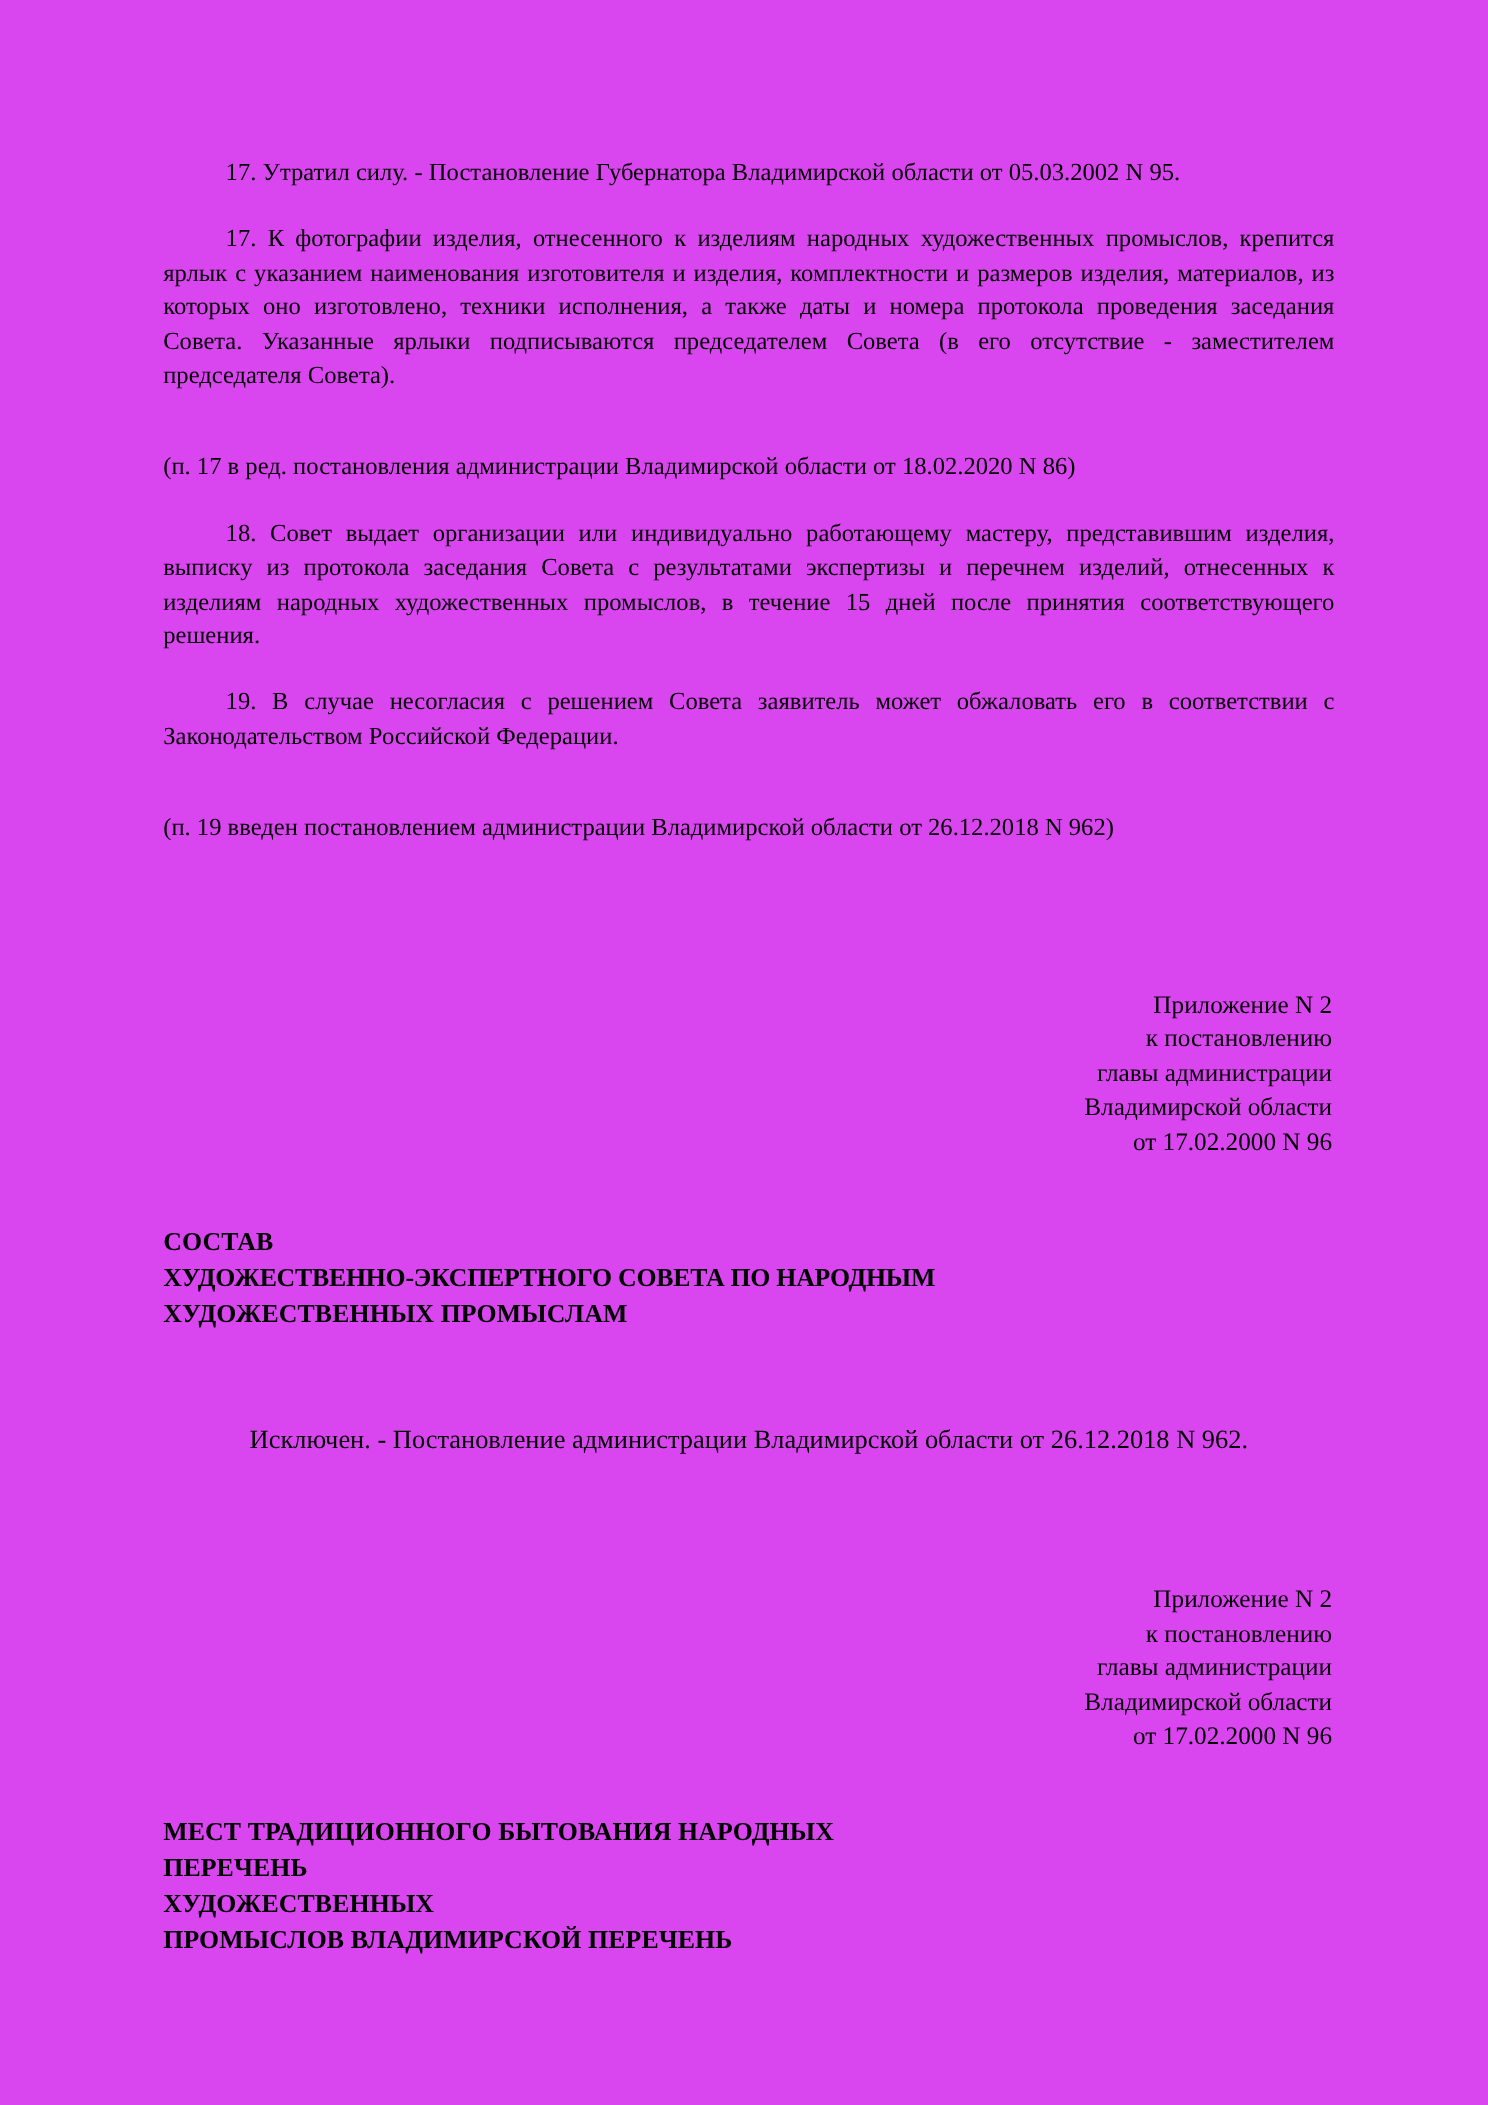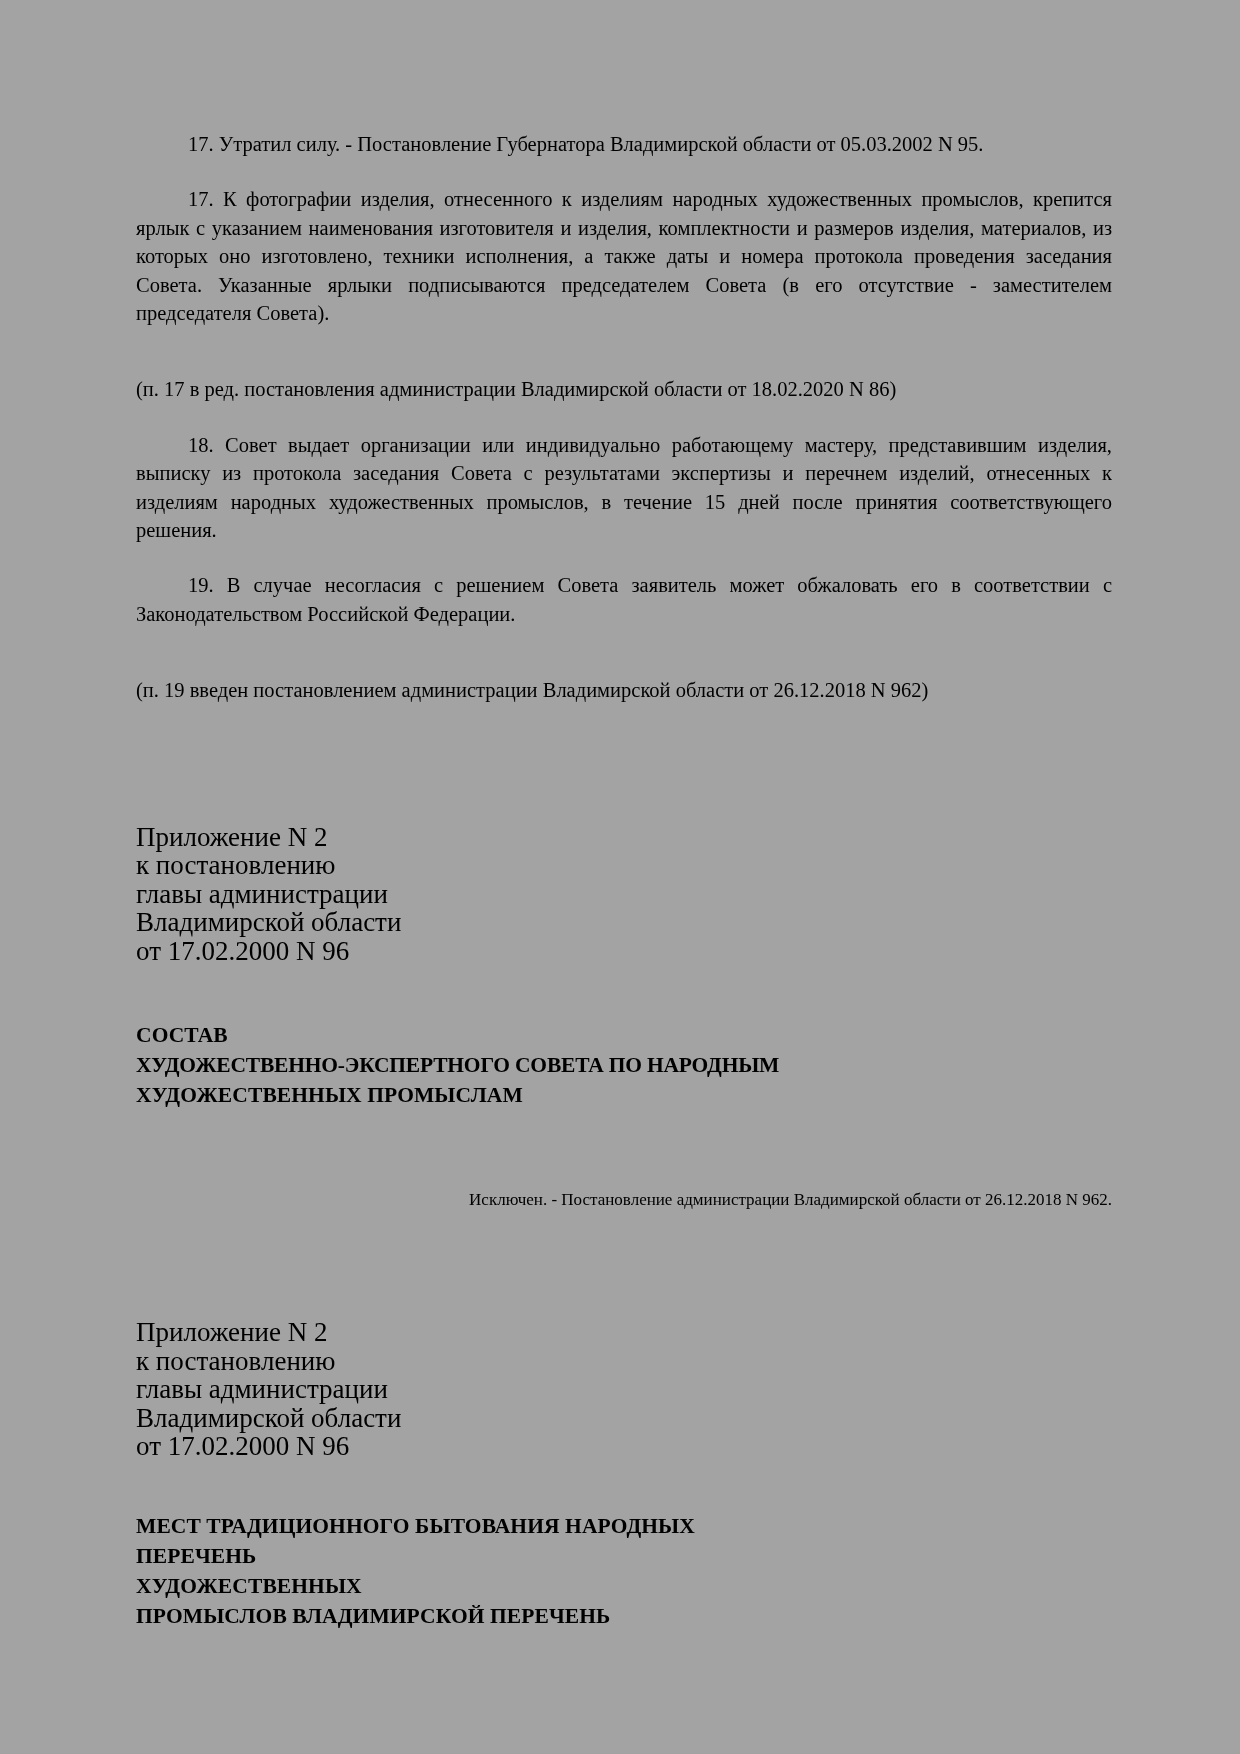--- a/index.html
+++ b/index.html
@@ -14,21 +14,21 @@
     font-family: "Liberation Serif", "DejaVu Serif", serif;
     color: #000000;
     -webkit-font-smoothing: antialiased;
   }
   .page {
     position: relative;
     width: 1240px;
     height: 1754px;
     box-sizing: border-box;
     padding: 130px 128px 0 136px;
-    background: #a3a3a3;
+    background: #d946ef;
   }
   .body-text {
     font-size: 20.5px;
     line-height: 28.4px;
     text-align: justify;
     text-justify: inter-word;
     margin: 0;
   }
   .indent {
     text-indent: 52px;
@@ -41,21 +41,22 @@
   .gap-para {
     margin-top: 27px;
   }
   .spacer-1 { height: 118px; }
   .spacer-2 { height: 54px; }
   .spacer-3 { height: 76px; }
   .spacer-4 { height: 104px; }
   .spacer-5 { height: 50px; }
 
   .appendix-block {
-    font-size: 27px;
+    text-align: right;
+    font-size: 21px;
     line-height: 28.6px;
     margin: 0;
     padding-right: 2px;
   }
   .appendix-block div {
     white-space: nowrap;
   }
 
   .heading-block {
     text-align: left;
@@ -65,23 +66,23 @@
     margin: 0;
     letter-spacing: 0.1px;
   }
   .heading-block .hline {
     display: block;
   }
   .heading-block .wide {
     letter-spacing: -0.2px;
   }
   .excluded-line {
-    font-size: 17px;
+    font-size: 22px;
     line-height: 28.4px;
-    text-align: right;
+    text-align: center;
     margin: 0;
   }
 </style>
 </head>
 <body>
 
 <div class="page">
 
   <p class="body-text indent">17. Утратил силу. - Постановление Губернатора Владимирской области от 05.03.2002 N 95.</p>
 

